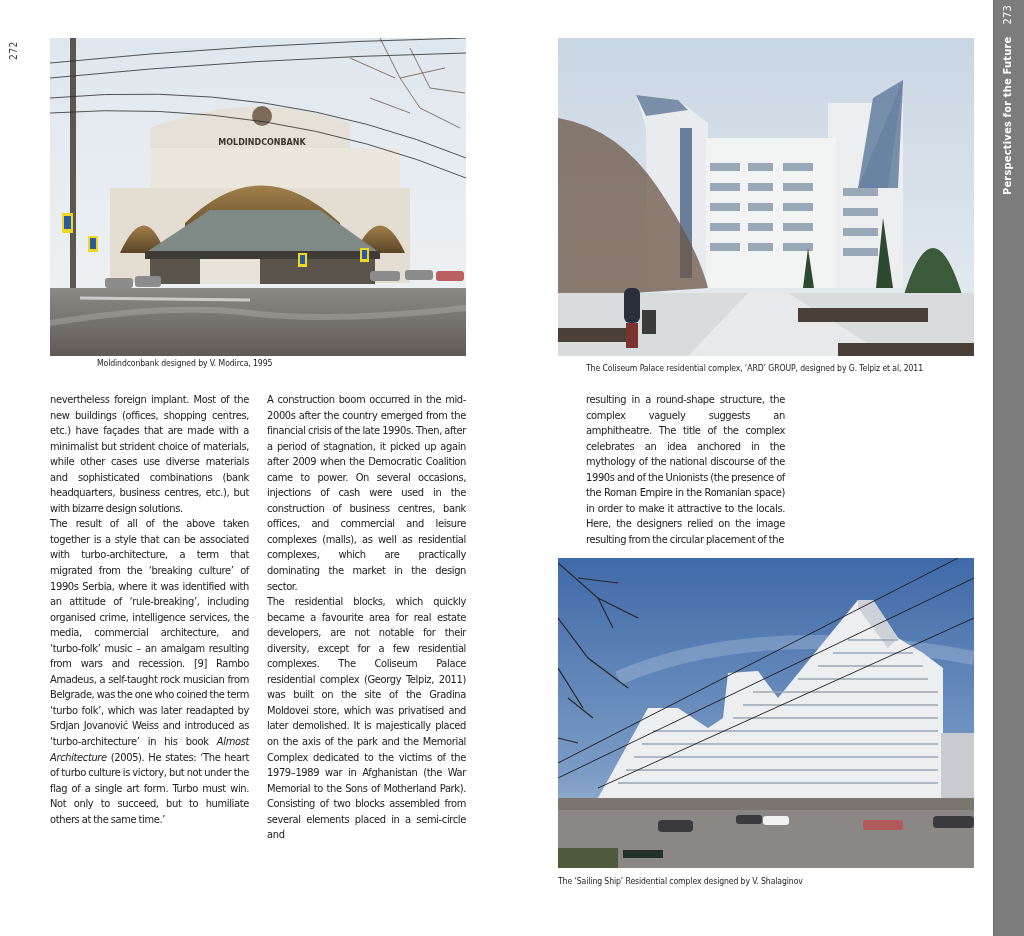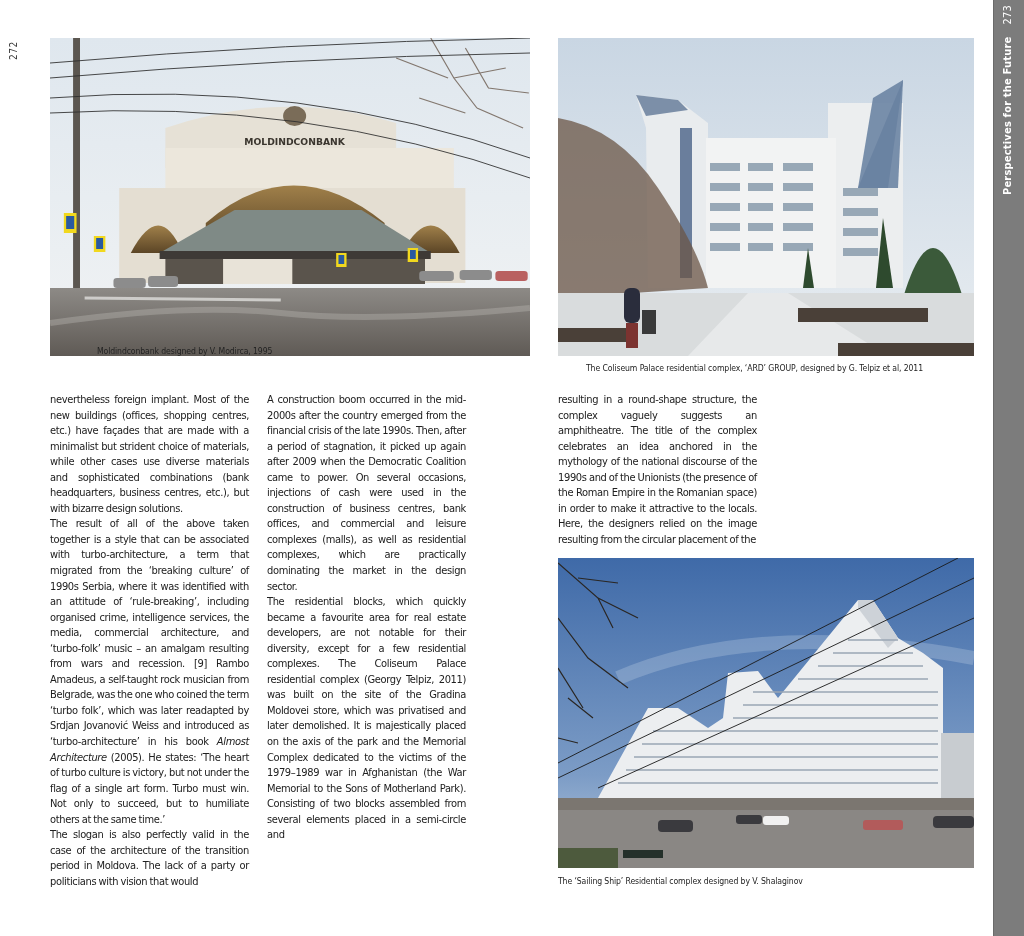--- a/index.html
+++ b/index.html
@@ -22,21 +22,21 @@
 <div class="page-num-left">
   <span>272</span>
 </div>
 
 <div class="sidebar">
   <div class="runner">
     <span>Perspectives for the Future</span><span class="pn">273</span>
   </div>
 </div>
 
-<div class="photo" style="left:50px;top:38px;width:480px;height:318px;" title="Moldindconbank building with glass arches and pagoda-like canopy on a wet street corner">
+<div class="photo" style="left:50px;top:38px;width:416px;height:318px;" title="Moldindconbank building with glass arches and pagoda-like canopy on a wet street corner">
   <svg viewBox="0 0 416 318" preserveAspectRatio="none">
     <defs>
       <linearGradient id="sky1" x1="0" y1="0" x2="0" y2="1">
           <stop offset="0" stop-color="#dfe7ee"></stop>
           <stop offset="1" stop-color="#f1f3f4"></stop>
         </linearGradient>
       <linearGradient id="road1" x1="0" y1="0" x2="0" y2="1">
           <stop offset="0" stop-color="#8d8a86"></stop>
           <stop offset="1" stop-color="#5f5a55"></stop>
         </linearGradient>
@@ -86,21 +86,21 @@
         <rect x="320" y="233" width="30" height="10" rx="3"></rect>
         <rect x="355" y="232" width="28" height="10" rx="3"></rect>
         <rect x="386" y="233" width="28" height="10" rx="3" fill="#b96060"></rect>
       </g>
 
     <rect x="0" y="250" width="416" height="68" fill="url(#road1)"></rect>
     <path d="M0 285 Q120 265 200 275 T416 270" stroke="#b9b6b1" stroke-width="6" fill="none" opacity=".4"></path>
     <path d="M30 260 L200 262" stroke="#ececea" stroke-width="3" opacity=".7"></path>
   </svg>
 </div>
-<div class="caption" style="left:50px;top:346px;padding-left:47px;">Moldindconbank designed by V. Modirca, 1995</div>
+<div class="caption" style="left:50px;top:358px;padding-left:47px;">Moldindconbank designed by V. Modirca, 1995</div>
 
 <div class="photo" style="left:558px;top:38px;width:416px;height:318px;" title="Coliseum Palace residential towers with sail-shaped glass crowns behind a park promenade">
   <svg viewBox="0 0 416 318" preserveAspectRatio="none">
     <defs>
       <linearGradient id="sky2" x1="0" y1="0" x2="0" y2="1">
           <stop offset="0" stop-color="#c9d6e3"></stop>
           <stop offset="1" stop-color="#e8edf1"></stop>
         </linearGradient>
     </defs>
     <rect width="416" height="318" fill="url(#sky2)"></rect>
@@ -151,29 +151,28 @@
     <rect x="66" y="250" width="16" height="35" rx="6" fill="#2a2d3c"></rect>
     <rect x="68" y="285" width="12" height="25" fill="#7c3330"></rect>
     <rect x="84" y="272" width="14" height="24" fill="#3a3a3a"></rect>
   </svg>
 </div>
 <div class="caption" style="left:558px;top:363px;margin-left:28px;">The Coliseum Palace residential complex, ‘ARD’ GROUP, designed by G. Telpiz et al, 2011</div>
 
 <div class="col" style="left:50px;top:392px;width:199px;">
   <p>nevertheless foreign implant. Most of the new buildings (offices, shopping centres, etc.) have façades that are made with a minimalist but strident choice of materials, while other cases use diverse materials and sophisticated combinations (bank headquarters, business centres, etc.), but with bizarre design solutions.</p>
   <p><span>The result of all of the above taken together is a style that can be associated with turbo-architecture, a term that migrated from the ‘breaking culture’ of 1990s Serbia, where it was identified with an attitude of ‘rule-breaking’, including organised crime, intelligence services, the media, commercial architecture, and ‘turbo-folk’ music – an amalgam resulting from wars and recession. [9] Rambo Amadeus, a self-taught rock musician from Belgrade, was the one who coined the term ‘turbo folk’, which was later readapted by Srdjan Jovanović Weiss and introduced as ‘turbo-architecture’ in his book </span><em>Almost Architecture</em><span> (2005). He states: ‘The heart of turbo culture is victory, but not under the flag of a single art form. Turbo must win. Not only to succeed, but to humiliate others at the same time.’</span></p>
-  <p>The slogan is also perfectly valid in the case of the architecture of the transition period in Moldova. The lack of a party or politicians with vision that would</p>
 </div>
 
 <div class="col" style="left:267px;top:392px;width:199px;">
   <p>A construction boom occurred in the mid-2000s after the country emerged from the financial crisis of the late 1990s. Then, after a period of stagnation, it picked up again after 2009 when the Democratic Coalition came to power. On several occasions, injections of cash were used in the construction of business centres, bank offices, and commercial and leisure complexes (malls), as well as residential complexes, which are practically dominating the market in the design sector.</p>
   <p>The residential blocks, which quickly became a favourite area for real estate developers, are not notable for their diversity, except for a few residential complexes. The Coliseum Palace residential complex (Georgy Telpiz, 2011) was built on the site of the Gradina Moldovei store, which was privatised and later demolished. It is majestically placed on the axis of the park and the Memorial Complex dedicated to the victims of the 1979–1989 war in Afghanistan (the War Memorial to the Sons of Motherland Park). Consisting of two blocks assembled from several elements placed in a semi-circle and</p>
 </div>
 
-<div class="col" style="left:558px;top:392px;width:199px;">
+<div class="col" style="left:586px;top:392px;width:199px;">
   <p>resulting in a round-shape structure, the complex vaguely suggests an amphitheatre. The title of the complex celebrates an idea anchored in the mythology of the national discourse of the 1990s and of the Unionists (the presence of the Roman Empire in the Romanian space) in order to make it attractive to the locals. Here, the designers relied on the image resulting from the circular placement of the</p>
 </div>
 
 <div class="col" style="left:775px;top:392px;width:199px;">
 </div>
 
 <div class="photo" style="left:558px;top:558px;width:416px;height:310px;" title="Sailing Ship residential complex: three stepped white triangular blocks under a blue sky with overhead wires">
   <svg viewBox="0 0 416 310" preserveAspectRatio="none">
     <defs>
       <linearGradient id="sky3" x1="0" y1="0" x2="0" y2="1">

